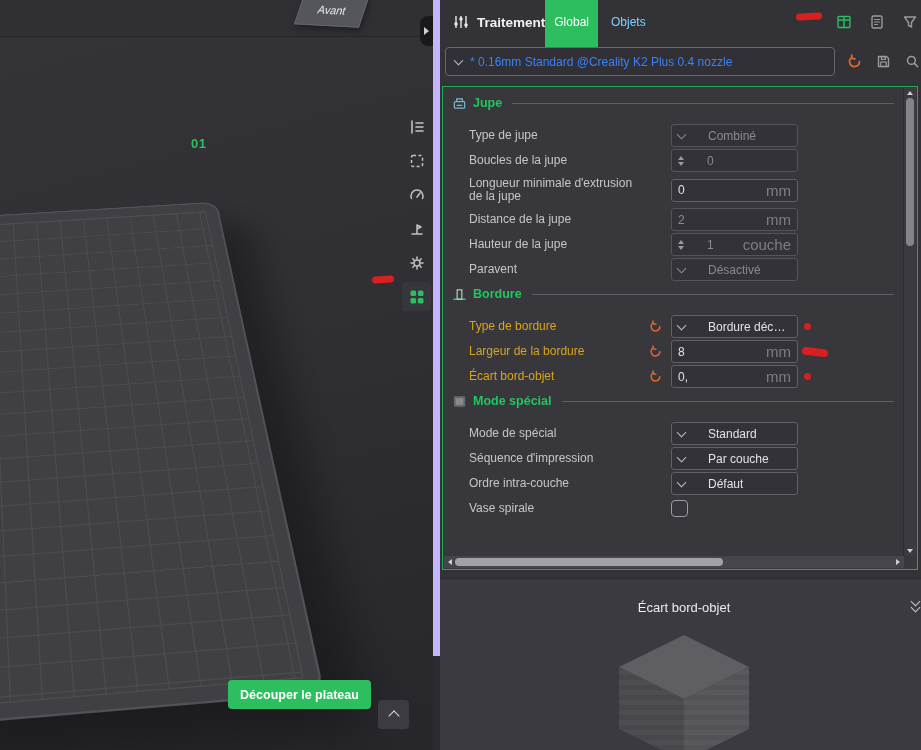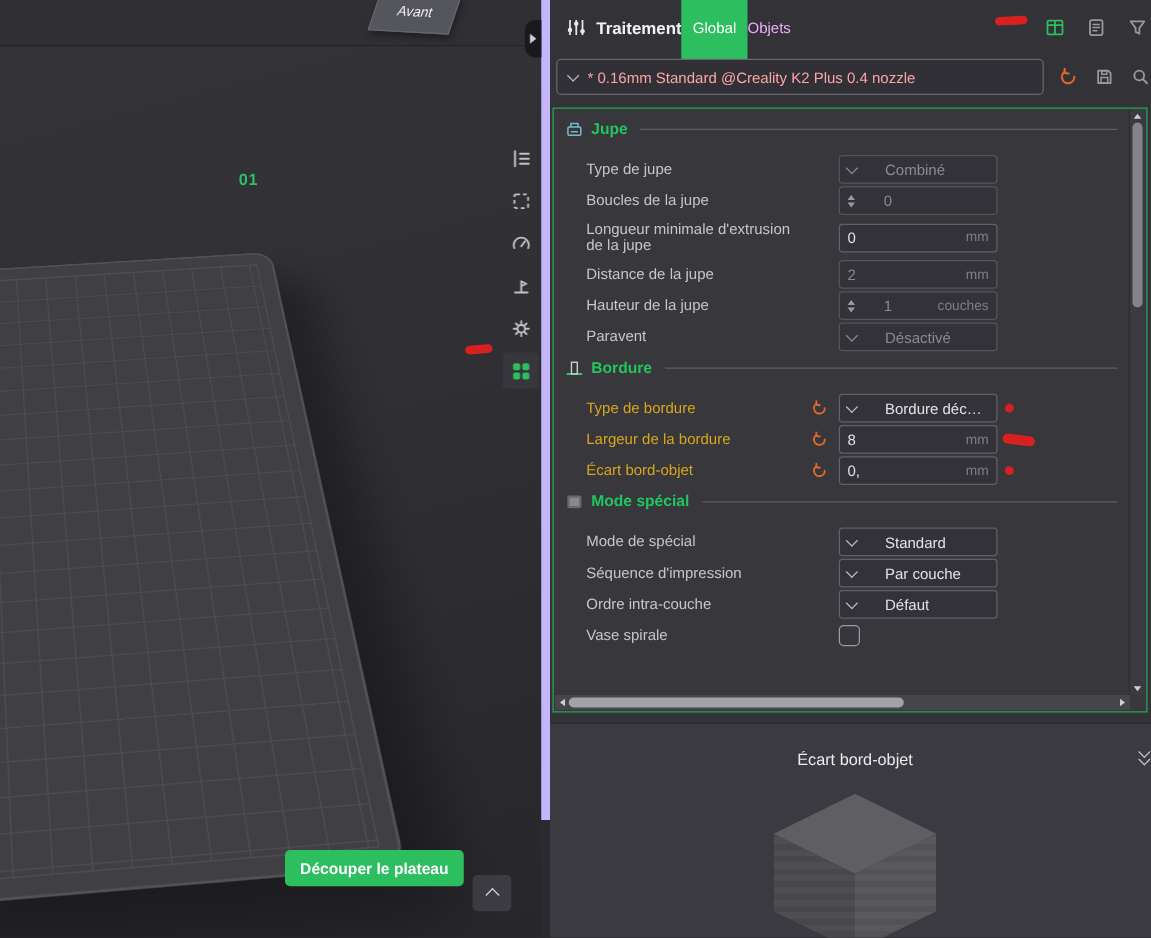--- a/index.html
+++ b/index.html
@@ -41,46 +41,46 @@
   .tool-item{width:29px;height:29px;display:flex;align-items:center;justify-content:center;border-radius:3px;cursor:pointer}
   .tool-item.active{background:#36363c}
   .tool-item svg{display:block}
 
   
   .right-panel{position:absolute;left:433px;top:0;width:488px;height:656px;background:#323237;border-left:7px solid #c4b5fd}
   .panel-header{height:44px;display:flex;align-items:center;padding:0 10px 0 13px}
   .panel-title{margin-left:8px;font-size:13.5px;font-weight:bold;color:#f2f2f5}
   .tab{font-size:12px;cursor:pointer}
   .tab-active{background:#2dbe60;color:#fff;padding:20px 9px;border-radius:3px}
-  .tab-plain{color:#f0abfc}
+  .tab-plain{margin-left:13px;color:#7dd3fc}
   .hdr-icons{margin-left:auto;display:flex;align-items:center;gap:17px}
   .icon-btn{display:flex;cursor:pointer}
 
   .preset-row{display:flex;align-items:center;margin:3px 8px 0 5px}
   .preset-box{width:400px;height:27px;border:1px solid #67676d;border-radius:4px;background:#303036;display:flex;
               align-items:center;gap:8px;padding:0 9px;overflow:hidden;white-space:nowrap;cursor:pointer}
-  .preset-text{color:#fca5a5;overflow:hidden;text-overflow:ellipsis}
+  .preset-text{color:#3b82f6;overflow:hidden;text-overflow:ellipsis}
   .preset-icons{display:flex;align-items:center;gap:14px;margin-left:12px}
 
   
   .settings-panel{position:absolute;left:2px;top:86px;width:474px;height:482px;border:1px solid #22a859;background:#37373c}
   .settings-list{position:absolute;left:0;top:0;right:13px;bottom:12px;padding-top:4px;overflow:hidden}
   .sec-head{display:flex;align-items:center;height:24px;margin:0 10px 8px 8px;gap:6px}
   .sec-ico{width:16px;height:16px;display:flex;align-items:center;justify-content:center}
   .sec-title{font-weight:bold;color:#22c55e;font-size:12.5px;white-space:nowrap}
   .sec-rule{flex:1;height:1px;background:#5e5e64;margin-left:4px}
   .row{display:flex;align-items:center;height:25px;padding-left:26px;padding-right:4px}
   .row.two{height:34px}
   .lbl{flex:0 0 176px;line-height:13px;color:#c6c6ca;padding-right:4px}
   .row.mod .lbl{color:#d8a61c}
   .rev{flex:0 0 22px;display:flex;align-items:center}
   .ctl{flex:0 0 113px;height:21px;border:1px solid #60606a;border-radius:3px;background:#323238;display:flex;
        align-items:center;gap:23px;padding:0 6px;overflow:hidden;cursor:pointer}
   .ctl .val{color:#e2e2e6;white-space:nowrap;overflow:hidden;text-overflow:ellipsis}
-  .ctl .unit{margin-left:auto;color:#7e7e85;font-size:11px;flex:0 0 auto}
+  .ctl .unit{margin-left:auto;color:#7e7e85;font-size:15px;flex:0 0 auto}
   .ctl.dis{border-color:#54545a}
   .ctl.dis .val{color:#8a8a91}
   .ctl.dis .chev{border-color:#8a8a91}
   .ctl-slot{flex:0 0 113px;display:flex;align-items:center}
   .cbx{width:15px;height:15px;border:1px solid #9b9ba0;border-radius:4px;background:#36363c;cursor:pointer}
   .spin{display:flex;flex-direction:column;gap:2px;align-items:center;flex:0 0 auto}
   .spin i{display:block;width:0;height:0;border-left:3.5px solid transparent;border-right:3.5px solid transparent}
   .spin .up{border-bottom:4px solid #9a9aa2}
   .spin .dn{border-top:4px solid #9a9aa2}
 
@@ -288,21 +288,21 @@
         </div>
         <div class="row">
           <div class="lbl">Hauteur de la jupe</div>
           <span class="rev"></span>
           <div class="ctl spinner dis">
             <span class="spin">
               <i class="up"></i>
               <i class="dn"></i>
             </span>
             <span class="val">1</span>
-            <span class="unit">couches</span>
+            <span class="unit">couche</span>
           </div>
         </div>
         <div class="row">
           <div class="lbl">Paravent</div>
           <span class="rev"></span>
           <div class="ctl dropdown dis">
             <span class="chev"></span>
             <span class="val">Désactivé</span>
           </div>
         </div>

